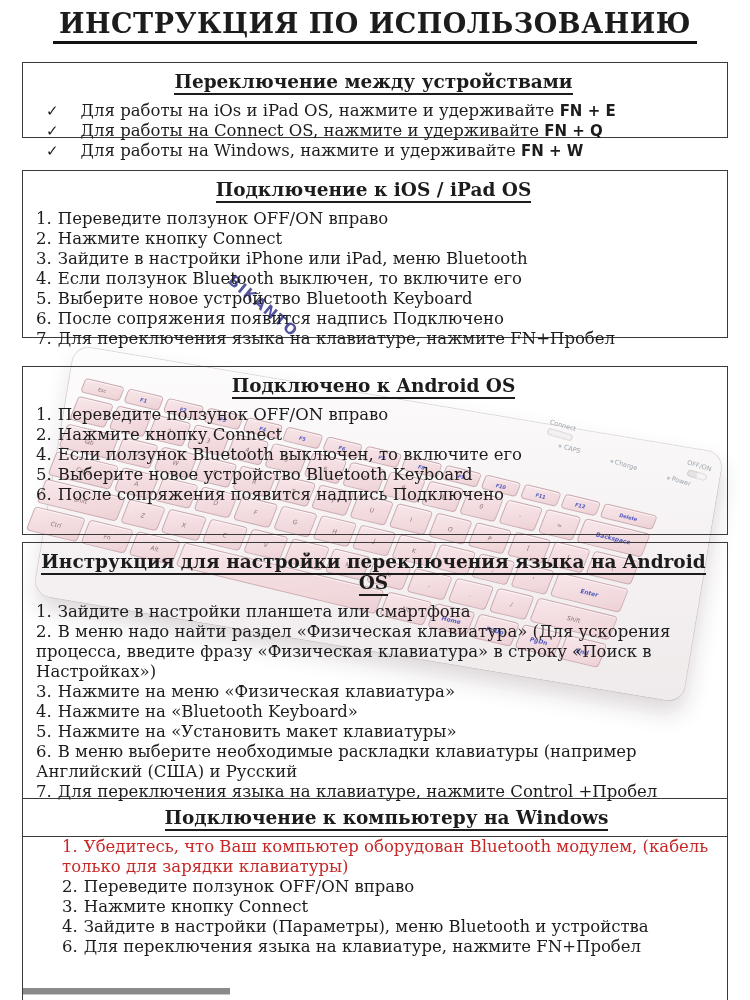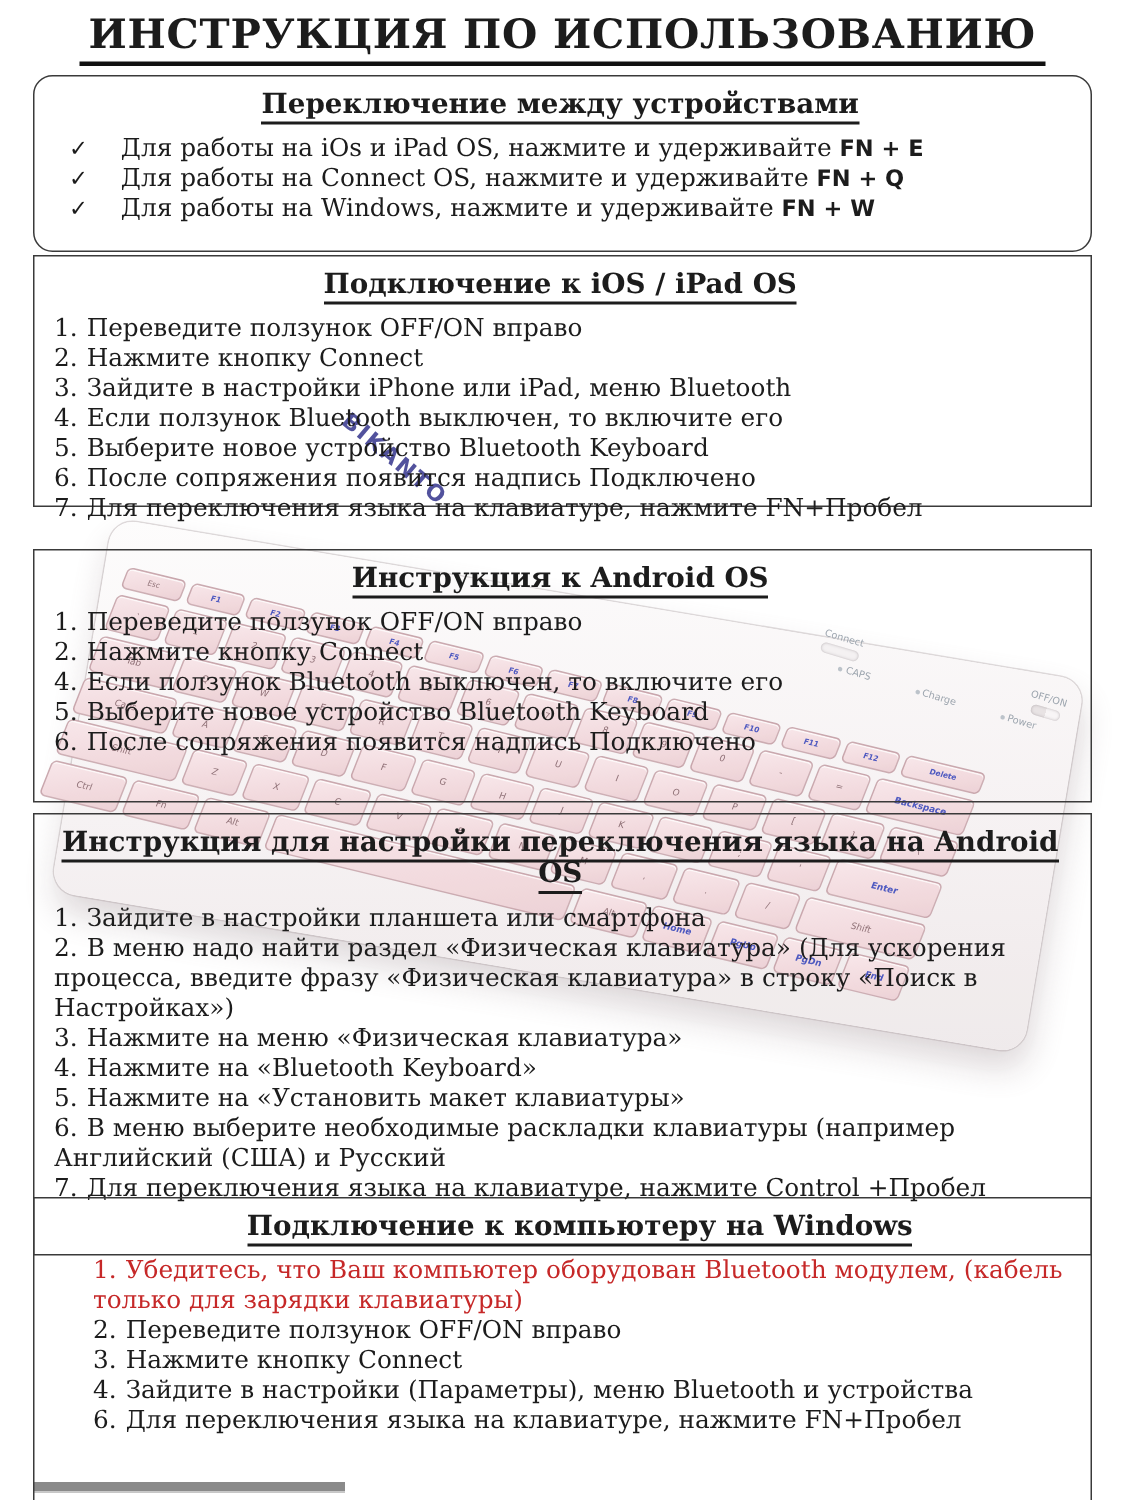--- a/index.html
+++ b/index.html
@@ -22,21 +22,21 @@
     padding:5px 16px 0 13px;z-index:4;
   }
   .box h2{margin:3px 0 9px 0;text-align:center;font-size:18.5px;font-weight:bold;}
   .box h2 span{border-bottom:2px solid #1c1c1c;padding-bottom:1px;}
   .items{font-size:16.5px;line-height:20px;}
   .item{margin:0;}
   .item .mk{margin-right:6px;}
   .check .item .mk{margin:0 22px 0 10px;font-size:15px;}
   .item b{font-family:"DejaVu Sans","Liberation Sans",sans-serif;font-size:15px;}
   .item.red{color:#c62828;}
-  #box1{top:50px;height:118px;border-radius:13px;}
+  #box1{top:62px;height:76px;}
   #box2{top:170px;height:168px;}
   #box3{top:366px;height:169px;}
   #box4{top:542px;height:295px;}
   #box5{top:798px;height:218px;padding-left:39px;}
   
   .bottom-bar{
     position:absolute;left:22px;top:988px;width:208px;height:6px;
     background:#8a8a8a;border-bottom:1px solid #c9c9c9;z-index:3;
   }
   
@@ -235,21 +235,21 @@
       <div class="item"><span class="mk">2.</span><span class="tx">Нажмите кнопку Connect</span></div>
       <div class="item"><span class="mk">3.</span><span class="tx">Зайдите в настройки iPhone или iPad, меню Bluetooth</span></div>
       <div class="item"><span class="mk">4.</span><span class="tx">Если ползунок Bluetooth выключен, то включите его</span></div>
       <div class="item"><span class="mk">5.</span><span class="tx">Выберите новое устройство Bluetooth Keyboard</span></div>
       <div class="item"><span class="mk">6.</span><span class="tx">После сопряжения появится надпись Подключено</span></div>
       <div class="item"><span class="mk">7.</span><span class="tx">Для переключения языка на клавиатуре, нажмите FN+Пробел</span></div>
     </div>
 </section>
 
 <section class="box" id="box3">
-  <h2><span>Инструкция к Android OS</span></h2>
+  <h2><span>Подключено к Android OS</span></h2>
   <div class="items">
       <div class="item"><span class="mk">1.</span><span class="tx">Переведите ползунок OFF/ON вправо</span></div>
       <div class="item"><span class="mk">2.</span><span class="tx">Нажмите кнопку Connect</span></div>
       <div class="item"><span class="mk">4.</span><span class="tx">Если ползунок Bluetooth выключен, то включите его</span></div>
       <div class="item"><span class="mk">5.</span><span class="tx">Выберите новое устройство Bluetooth Keyboard</span></div>
       <div class="item"><span class="mk">6.</span><span class="tx">После сопряжения появится надпись Подключено</span></div>
     </div>
 </section>
 
 <section class="box" id="box4">

